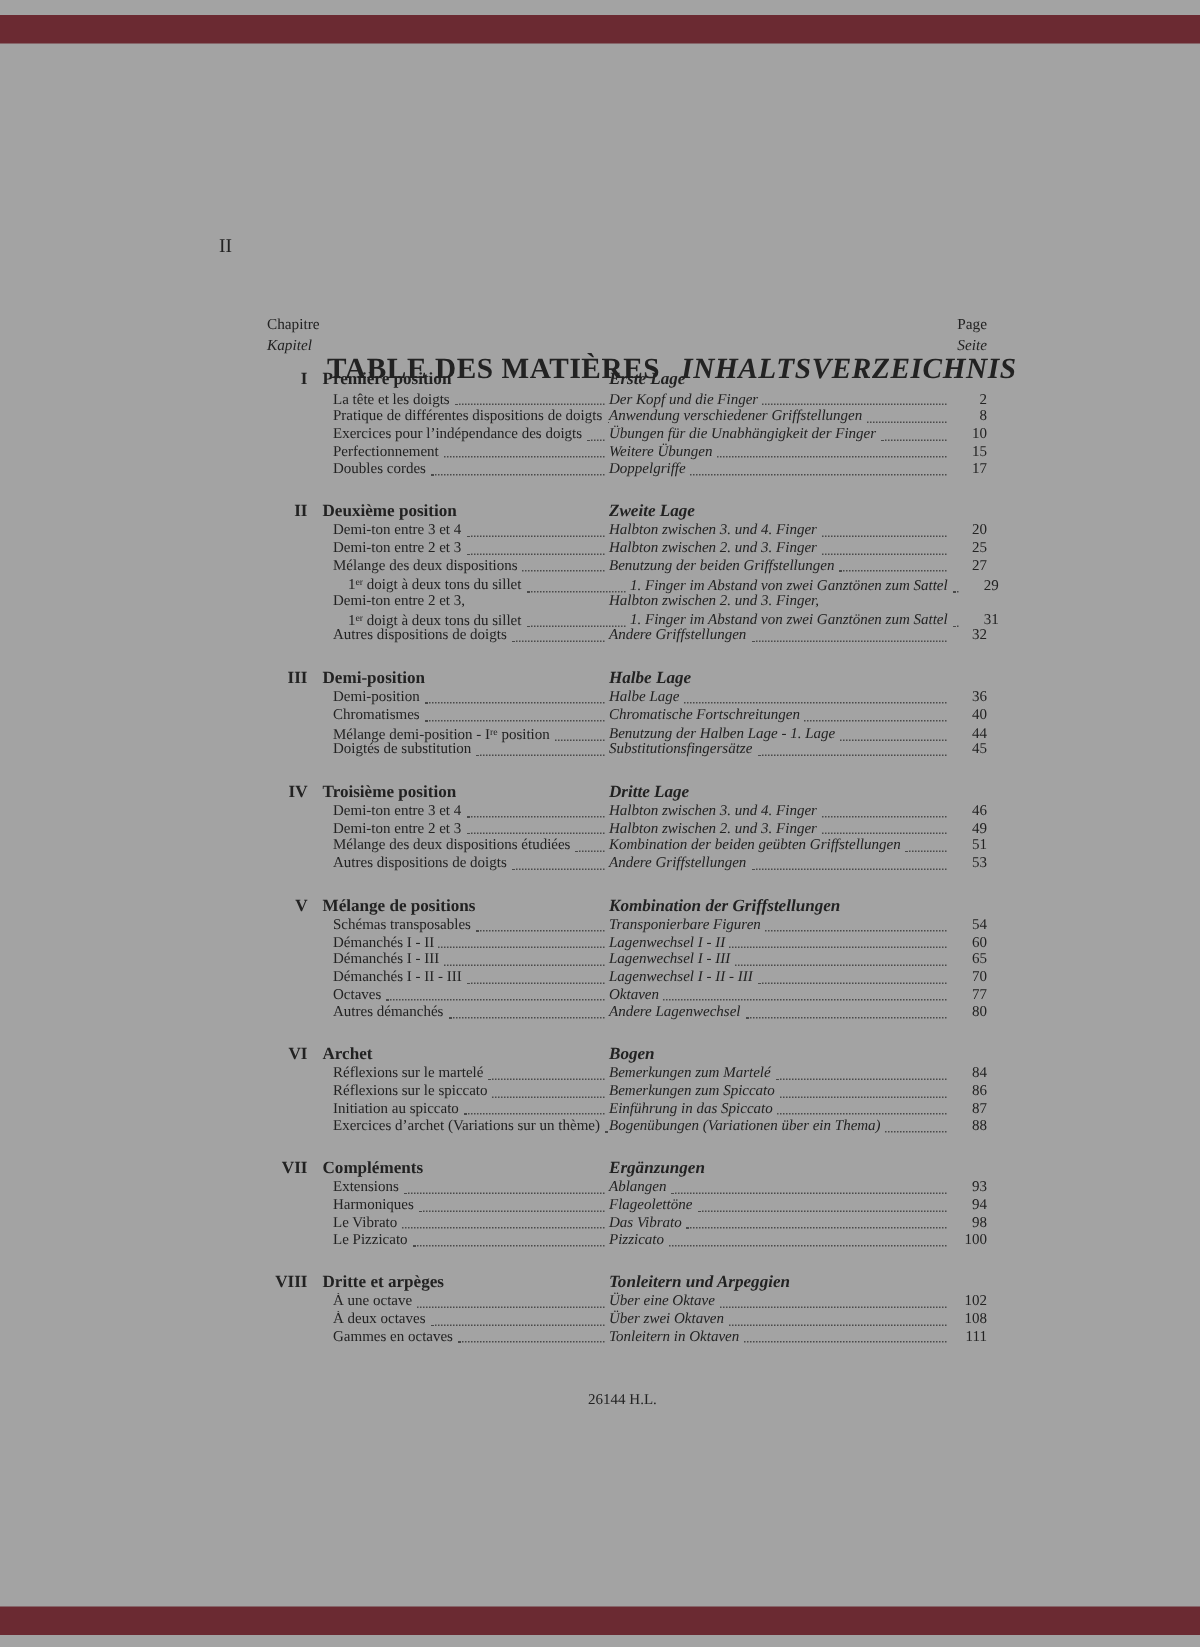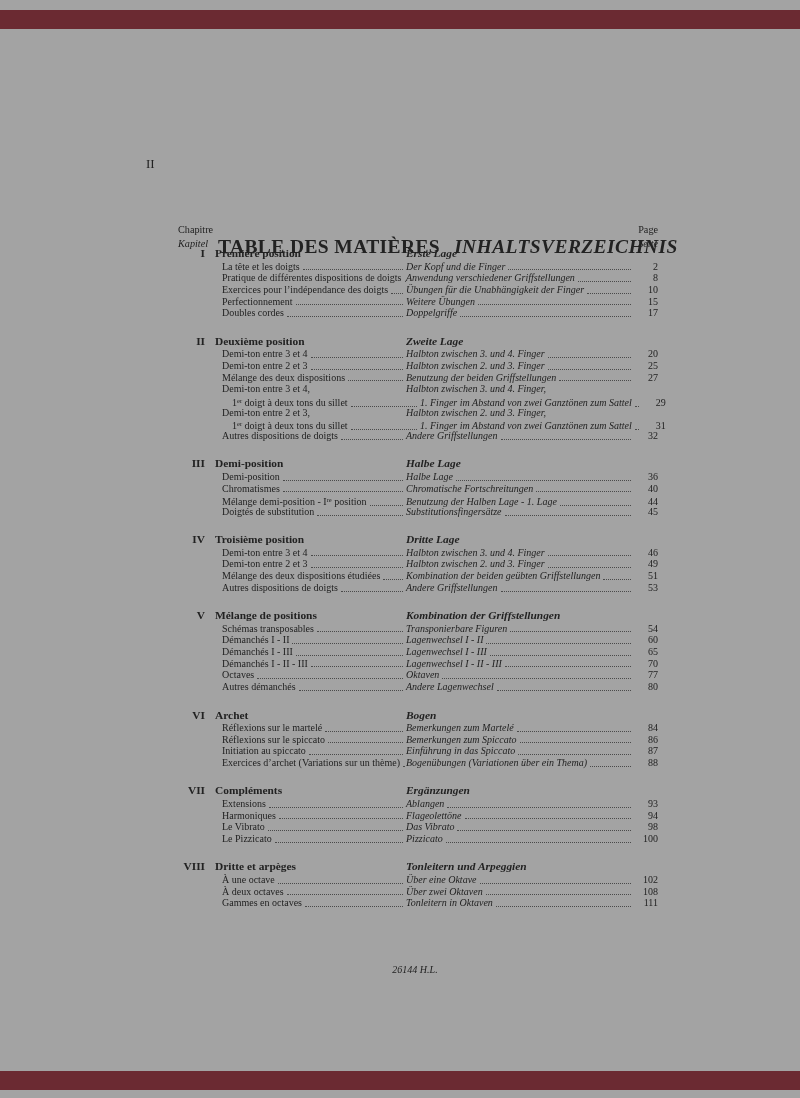--- a/index.html
+++ b/index.html
@@ -18,21 +18,21 @@
 
   .folio { position: absolute; left: 146px; top: 156px; font-size: 13px; }
 
   .title-row {
     position: absolute; left: 218px; top: 192px;
     display: flex; gap: 14px; align-items: baseline;
     font-size: 19.5px; font-weight: bold; letter-spacing: 0.4px; white-space: nowrap;
   }
   .title-de { font-style: italic; margin-top: 44px; }
 
-  .colhead { position: absolute; top: 223px; font-size: 10.2px; line-height: 13.8px; }
+  .colhead { position: absolute; top: 210px; font-size: 10.2px; line-height: 13.8px; }
   .colhead-left { left: 178px; text-align: left; }
   .colhead-right { left: 558px; width: 100px; text-align: right; }
   .colhead .de { font-style: italic; }
 
   .toc { position: absolute; left: 178px; top: 247px; width: 480px; }
   .chapter { margin-top: 15.7px; }
   .chapter:first-child { margin-top: 0; }
 
   .row { display: flex; align-items: baseline; height: 11.7px; line-height: 11.7px; font-size: 10px; white-space: nowrap; }
   .row.header { height: 13.5px; line-height: 13.5px; font-size: 11.4px; font-weight: bold; }
@@ -50,21 +50,21 @@
 
   .leader {
     flex: 1 1 8px; min-width: 4px;
     border-bottom: 1.3px dotted #4a4a4a;
     align-self: flex-end; margin: 0 3px 2px 3px; height: 1px;
   }
   .pg { flex: 0 0 24px; text-align: right; }
 
   sup.s { font-size: 6.5px; vertical-align: 0.45em; letter-spacing: 0; }
 
-  .footer { position: absolute; left: 340px; top: 964px; width: 150px; text-align: center; font-size: 10px; font-style: italic; }
+  .footer { position: absolute; left: 340px; top: 928px; width: 150px; text-align: center; font-size: 10px; }
 </style>
 </head>
 <body>
 
 <div class="page">
 
   <div class="band band-top" style="background: rgb(107, 42, 50);"></div>
 
   <div class="folio">II</div>
 
@@ -186,28 +186,20 @@
           <span class="c1">
             <span class="t-fr">Mélange des deux dispositions</span>
             <span class="leader"></span>
           </span>
           <span class="c2">
             <span class="t-de">Benutzung der beiden Griffstellungen</span>
             <span class="leader"></span>
             <span class="pg">27</span>
           </span>
         </div>
-        <div class="row cont">
-          <span class="c1">
-            <span class="t-fr">Demi-ton entre 3 et 4,</span>
-          </span>
-          <span class="c2">
-            <span class="t-de">Halbton zwischen 3. und 4. Finger,</span>
-          </span>
-        </div>
         <div class="row sub">
           <span class="c1">
             <span class="t-fr">1<sup class="s">er</sup> doigt à deux tons du sillet</span>
             <span class="leader"></span>
           </span>
           <span class="c2">
             <span class="t-de">1. Finger im Abstand von zwei Ganztönen zum Sattel</span>
             <span class="leader"></span>
             <span class="pg">29</span>
           </span>

